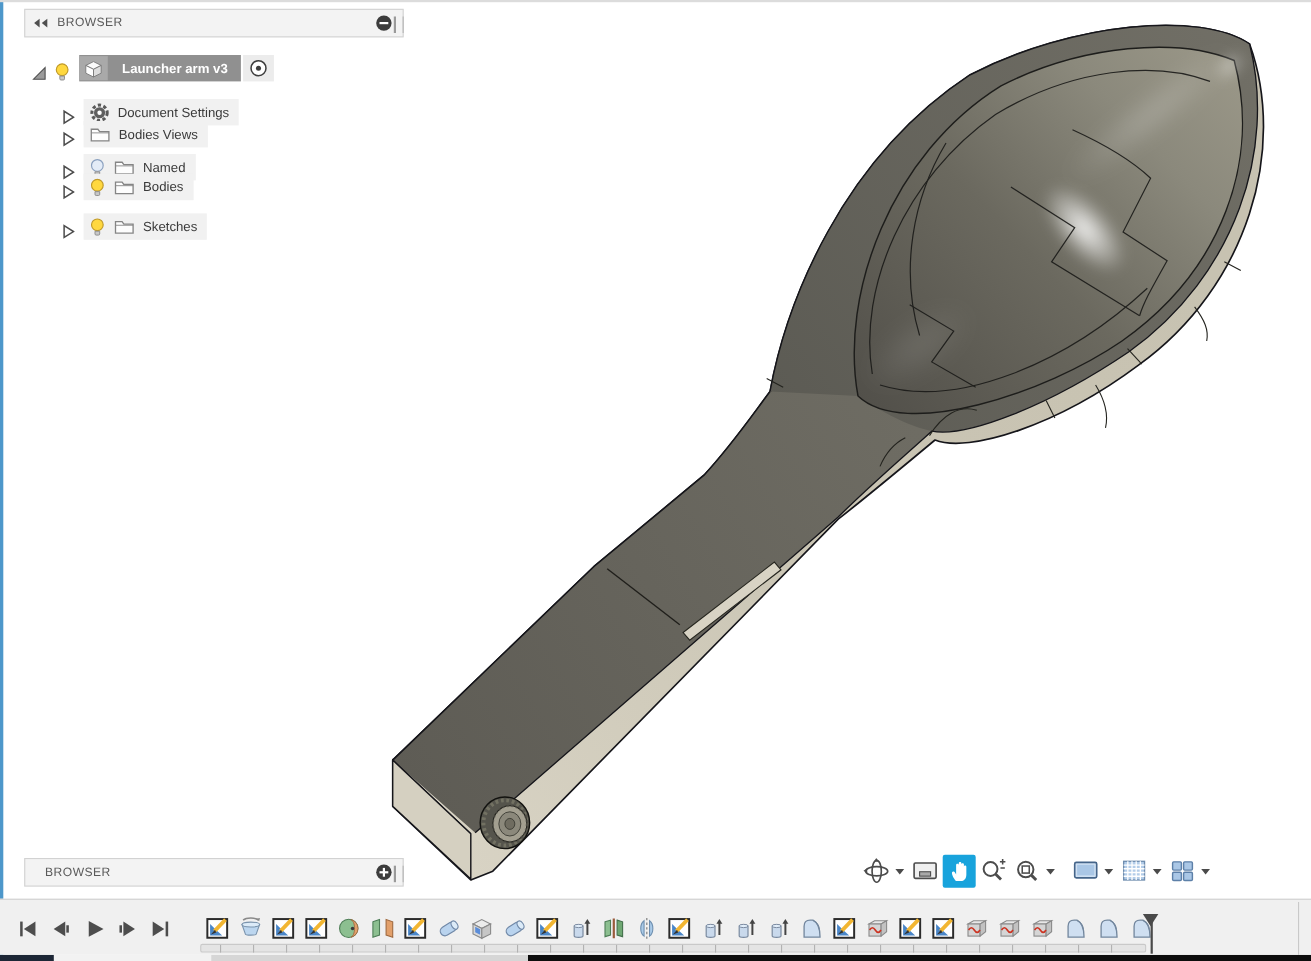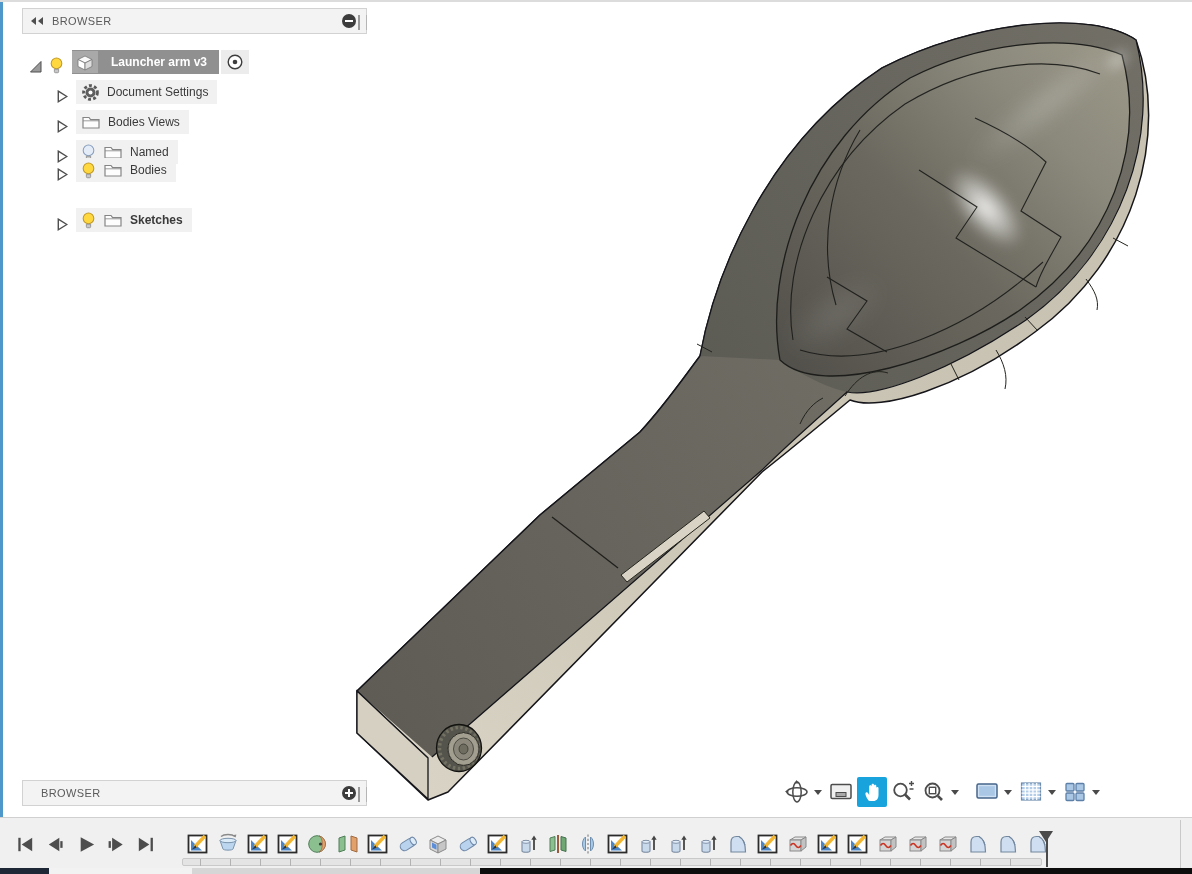--- a/index.html
+++ b/index.html
@@ -238,21 +238,21 @@
       <span class="lbl">Launcher arm v3</span>
     </div>
     <div class="chip-radio">
       <svg width="18" height="18" viewBox="0 0 18 18">
         <circle cx="9" cy="9" r="6.8" fill="#ffffff" stroke="#3e3e3e" stroke-width="1.4"></circle>
         <circle cx="9" cy="9" r="2.3" fill="#3e3e3e"></circle>
       </svg>
     </div>
   </div>
 
-  <div class="tree-row" style="top:74px;">
+  <div class="tree-row" style="top:84px;">
     <span class="spacer-child"></span>
     <svg width="13" height="15" viewBox="0 0 12 14" class="mr8">
       <polygon points="3,2 11,7 3,12" fill="#fdfdfd" stroke="#4d4d4d" stroke-width="1.3"></polygon>
     </svg>
     <div class="chip">
       <svg width="19" height="19" viewBox="0 0 18 18">
         <circle cx="9" cy="9" r="6.6" fill="none" stroke="#5a5a5a" stroke-width="2.6" stroke-dasharray="2.8 2.1"></circle>
         <circle cx="9" cy="9" r="4.8" fill="#5f5f5f"></circle>
         <circle cx="9" cy="9" r="1.9" fill="#ffffff"></circle>
       </svg>
@@ -303,21 +303,21 @@
         <path d="M5,11.5 h4 v2.3 a1,1 0 0 1 -1,1 h-2 a1,1 0 0 1 -1,-1 Z" fill="#c8c8c8" stroke="#8b8b8b" stroke-width="0.8"></path>
       </svg>
       <svg width="20" height="16" viewBox="0 0 20 16">
         <path d="M2,14 V3.5 h6 l1.6,2.2 H18 V14 Z" fill="#fdfdfd" stroke="#858585" stroke-width="1.2"></path>
         <path d="M2,6.8 H18" stroke="#858585" stroke-width="0.8"></path>
       </svg>
       <span class="lbl">Bodies</span>
     </div>
   </div>
 
-  <div class="tree-row" style="top:202px;font-weight:bold;">
+  <div class="tree-row" style="top:188px;">
     <span class="spacer-child"></span>
     <svg width="13" height="15" viewBox="0 0 12 14" class="mr8">
       <polygon points="3,2 11,7 3,12" fill="#fdfdfd" stroke="#4d4d4d" stroke-width="1.3"></polygon>
     </svg>
     <div class="chip">
       <svg width="15" height="17" viewBox="0 0 14 16">
         <circle cx="7" cy="6" r="5" fill="#ffd83f" stroke="#c09a2a" stroke-width="1"></circle>
         <path d="M5,11.5 h4 v2.3 a1,1 0 0 1 -1,1 h-2 a1,1 0 0 1 -1,-1 Z" fill="#c8c8c8" stroke="#8b8b8b" stroke-width="0.8"></path>
       </svg>
       <svg width="20" height="16" viewBox="0 0 20 16">

